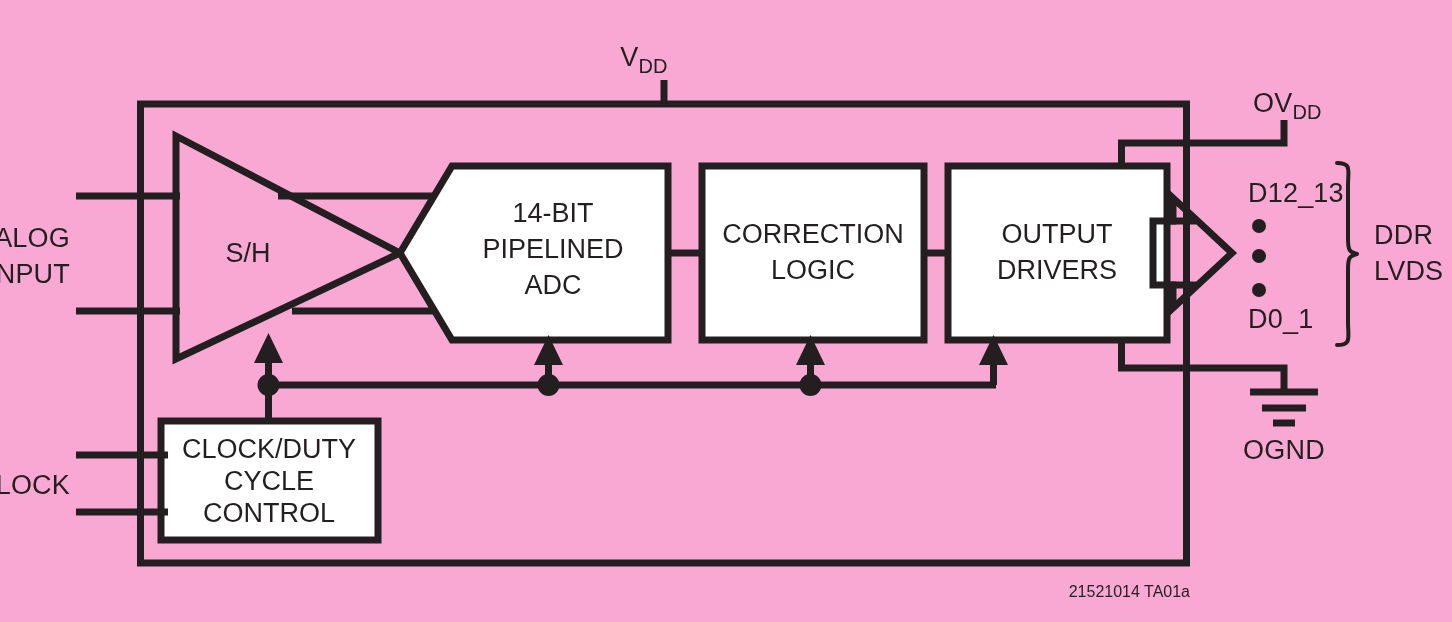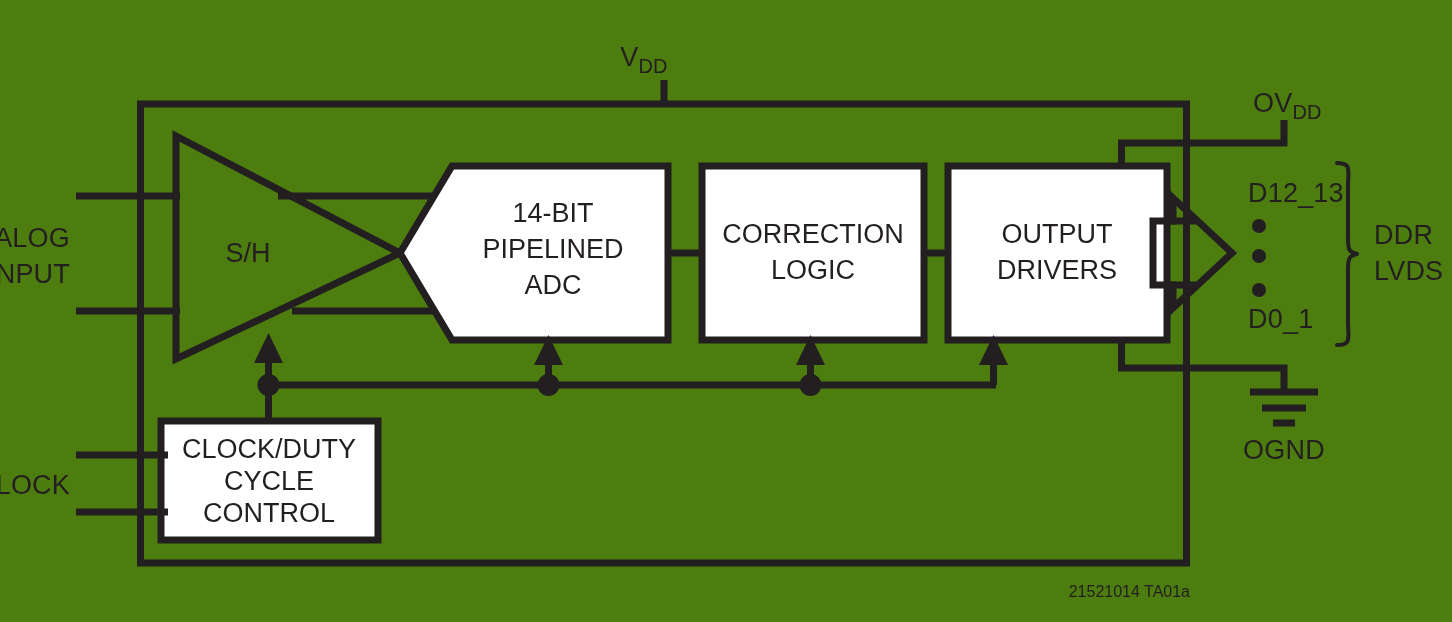--- a/index.html
+++ b/index.html
@@ -10,21 +10,21 @@
   body {
     width: 1452px;
     height: 622px;
     font-family: "Liberation Sans", sans-serif;
     overflow: hidden;
   }
   #diagram-root {
     position: relative;
     width: 1452px;
     height: 622px;
-    background: #4d7c0f;
+    background: #f9a8d4;
   }
   svg#block-diagram {
     display: block;
     width: 1452px;
     height: 622px;
   }
   .wire {
     stroke: #231f20;
     stroke-width: 7;
     fill: none;

